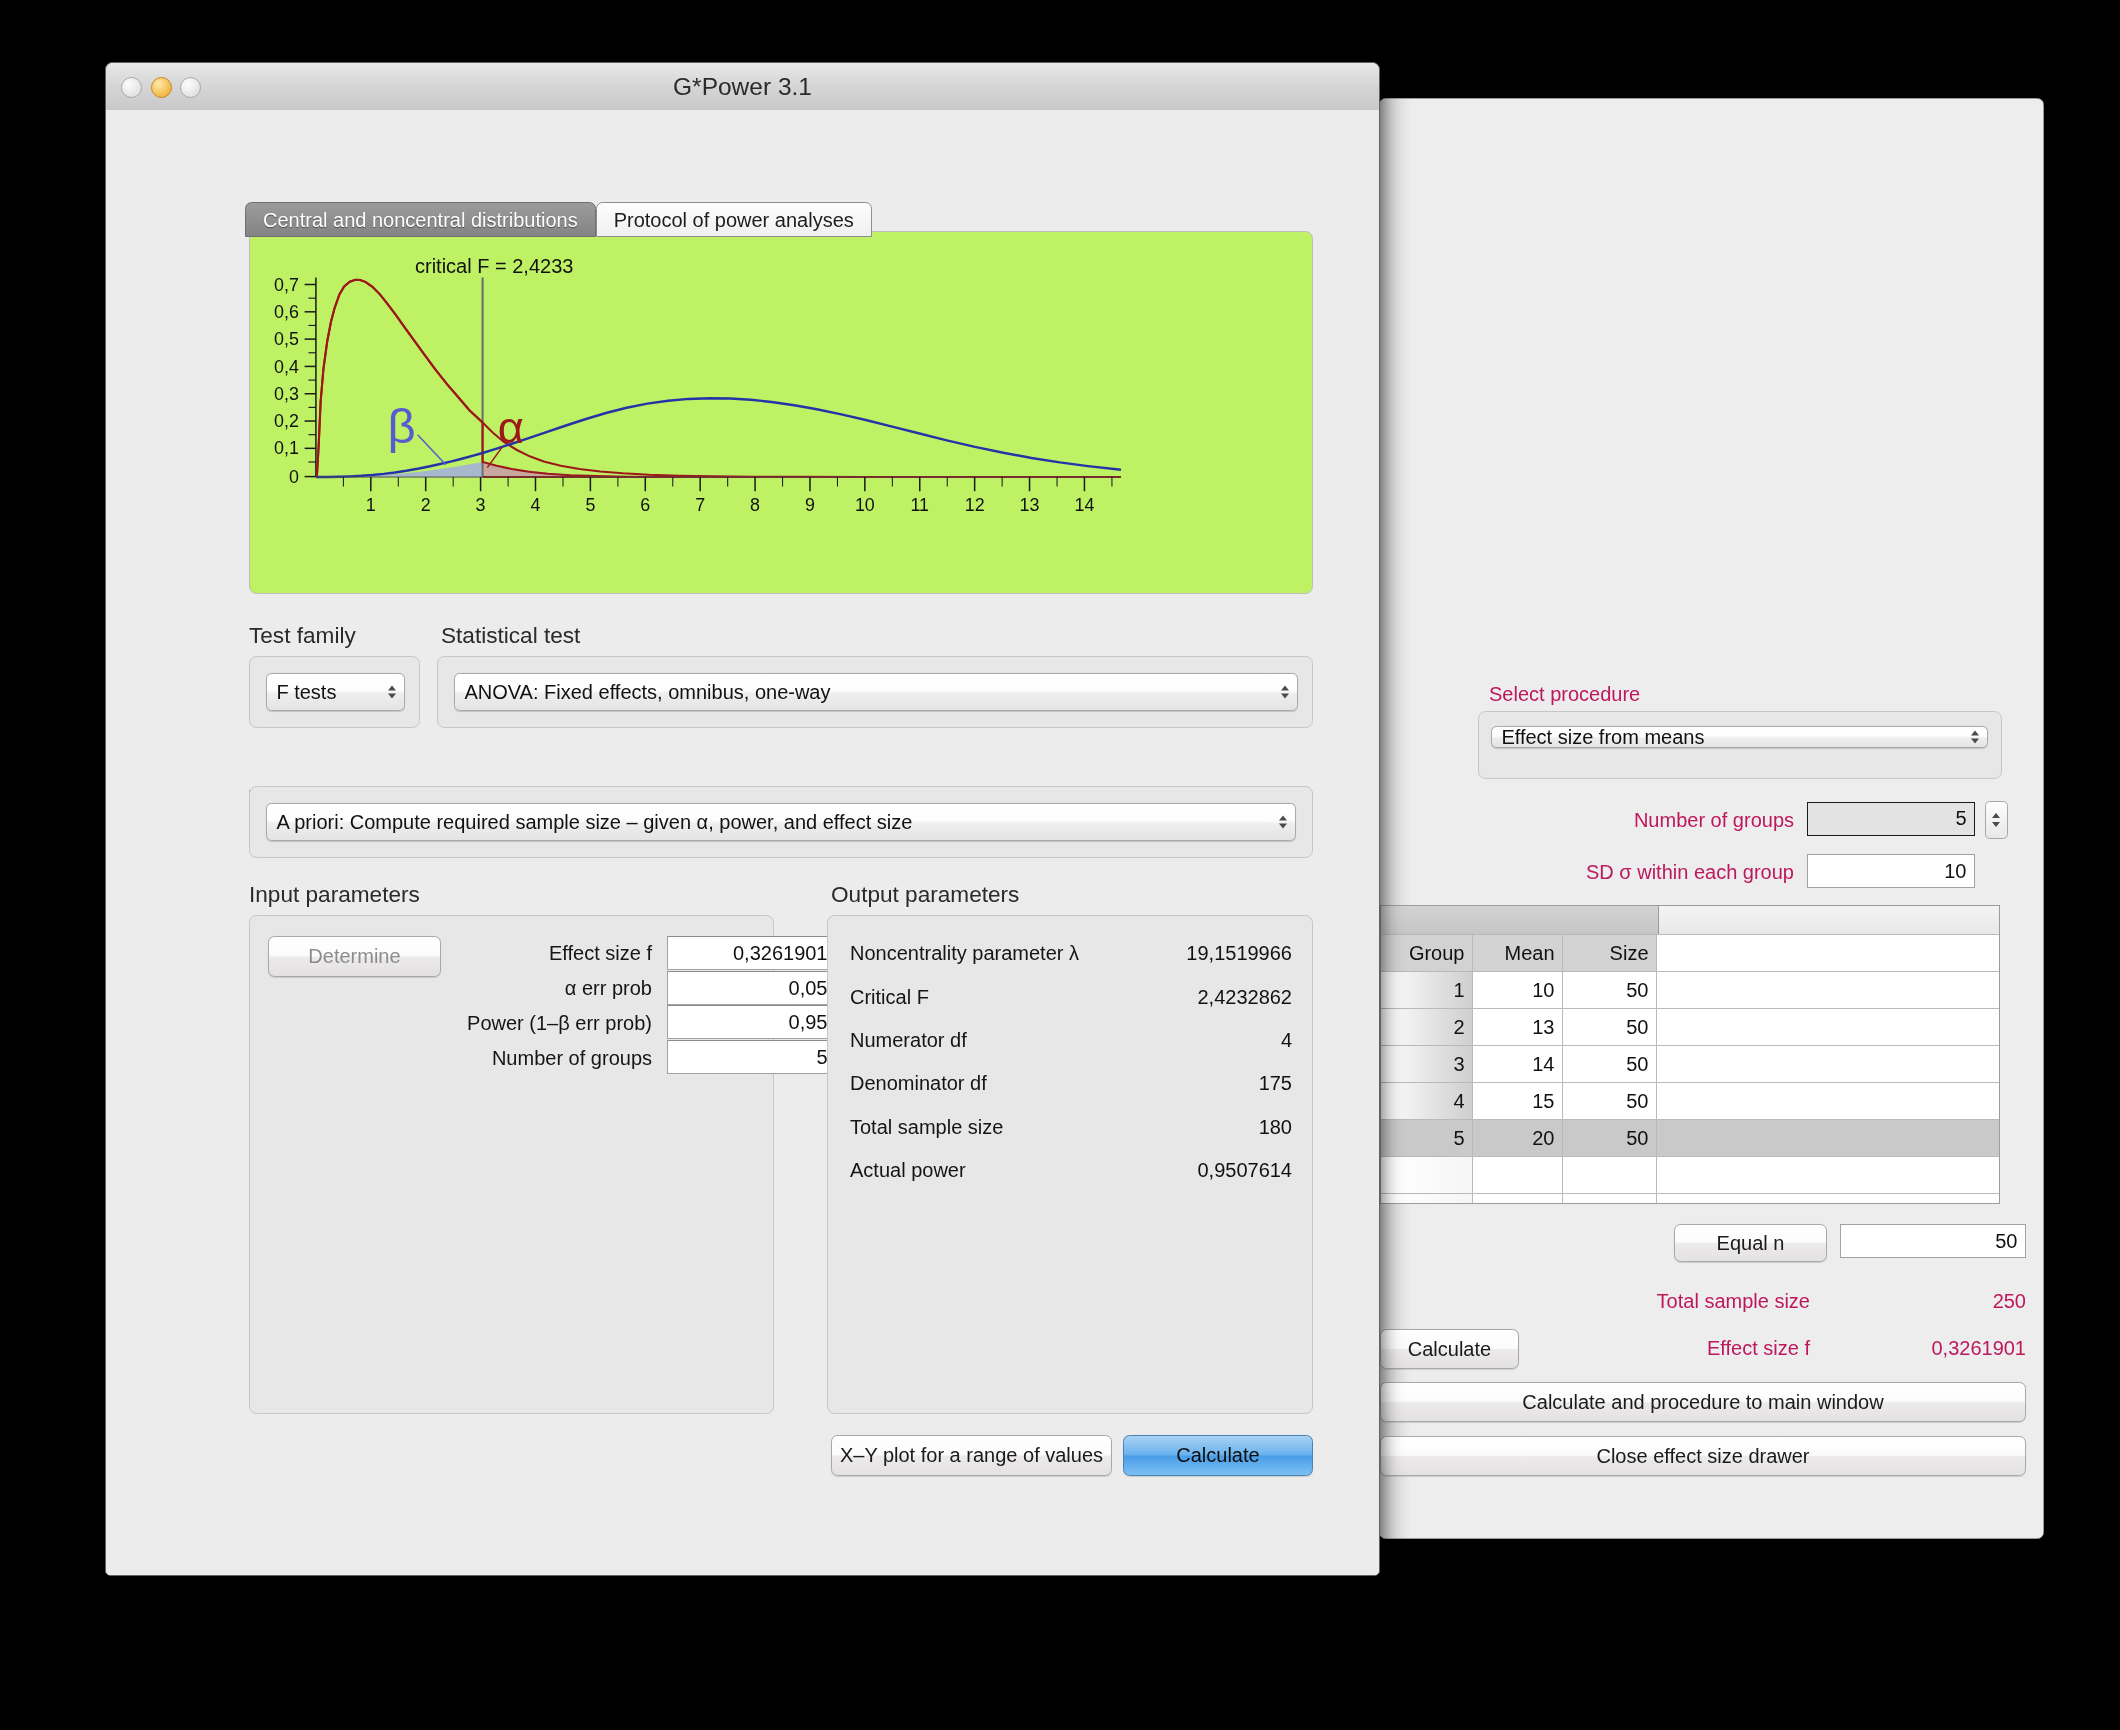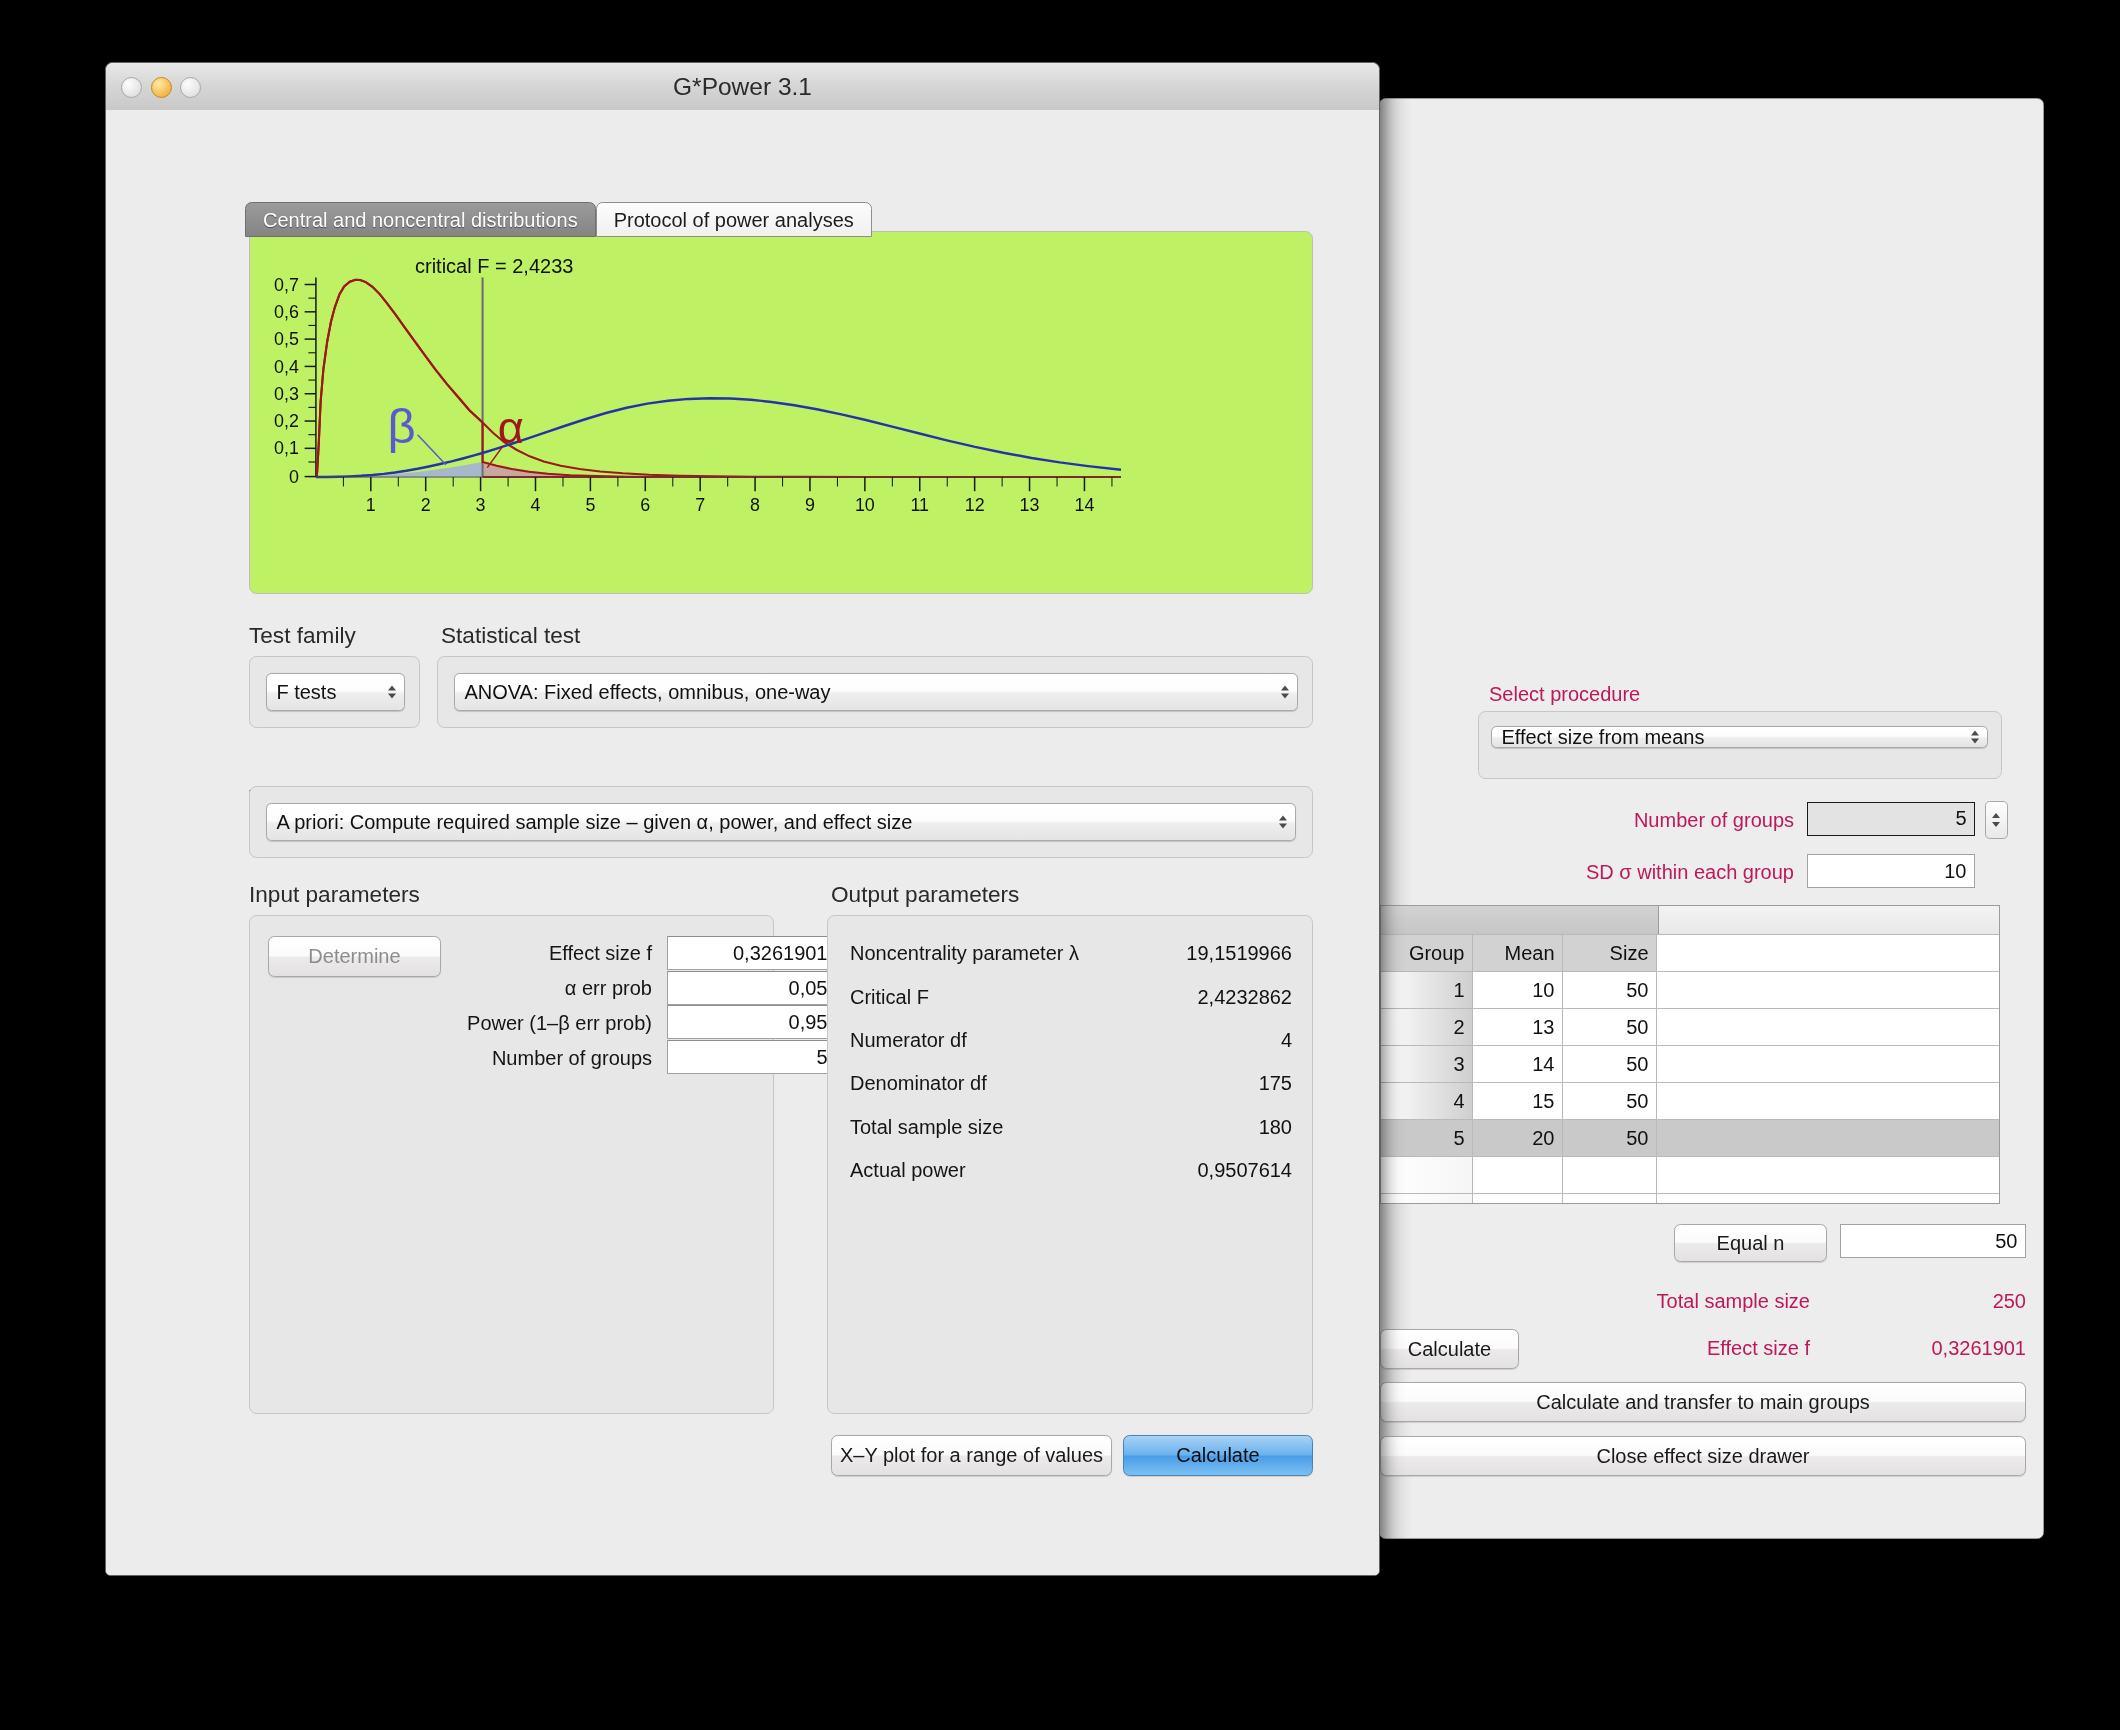--- a/index.html
+++ b/index.html
@@ -338,21 +338,21 @@
       <div class="btn" style="left:294px; top:1125px; width:153px; height:38px;">Equal n</div>
       <div class="d-input" style="left:460px; top:1125px; width:186px;">50</div>
 
       <div class="d-label r" style="left:245px; top:1191px; width:185px;">Total sample size</div>
       <div class="d-label r" style="left:499px; top:1191px; width:147px;">250</div>
 
       <div class="btn" style="left:0px; top:1230px; width:139px; height:40px;">Calculate</div>
       <div class="d-label r" style="left:264px; top:1238px; width:166px;">Effect size f</div>
       <div class="d-label r" style="left:471px; top:1238px; width:175px;">0,3261901</div>
 
-      <div class="btn" style="left:0px; top:1283px; width:646px; height:40px;">Calculate and transfer to main groups</div>
+      <div class="btn" style="left:0px; top:1283px; width:646px; height:40px;">Calculate and procedure to main window</div>
       <div class="btn" style="left:0px; top:1337px; width:646px; height:40px;">Close effect size drawer</div>
     </div>
   </div>
 
   <div id="window">
 
     <div id="titlebar">
       <div class="tl-group">
         <div class="tl"></div>
         <div class="tl amber"></div>

